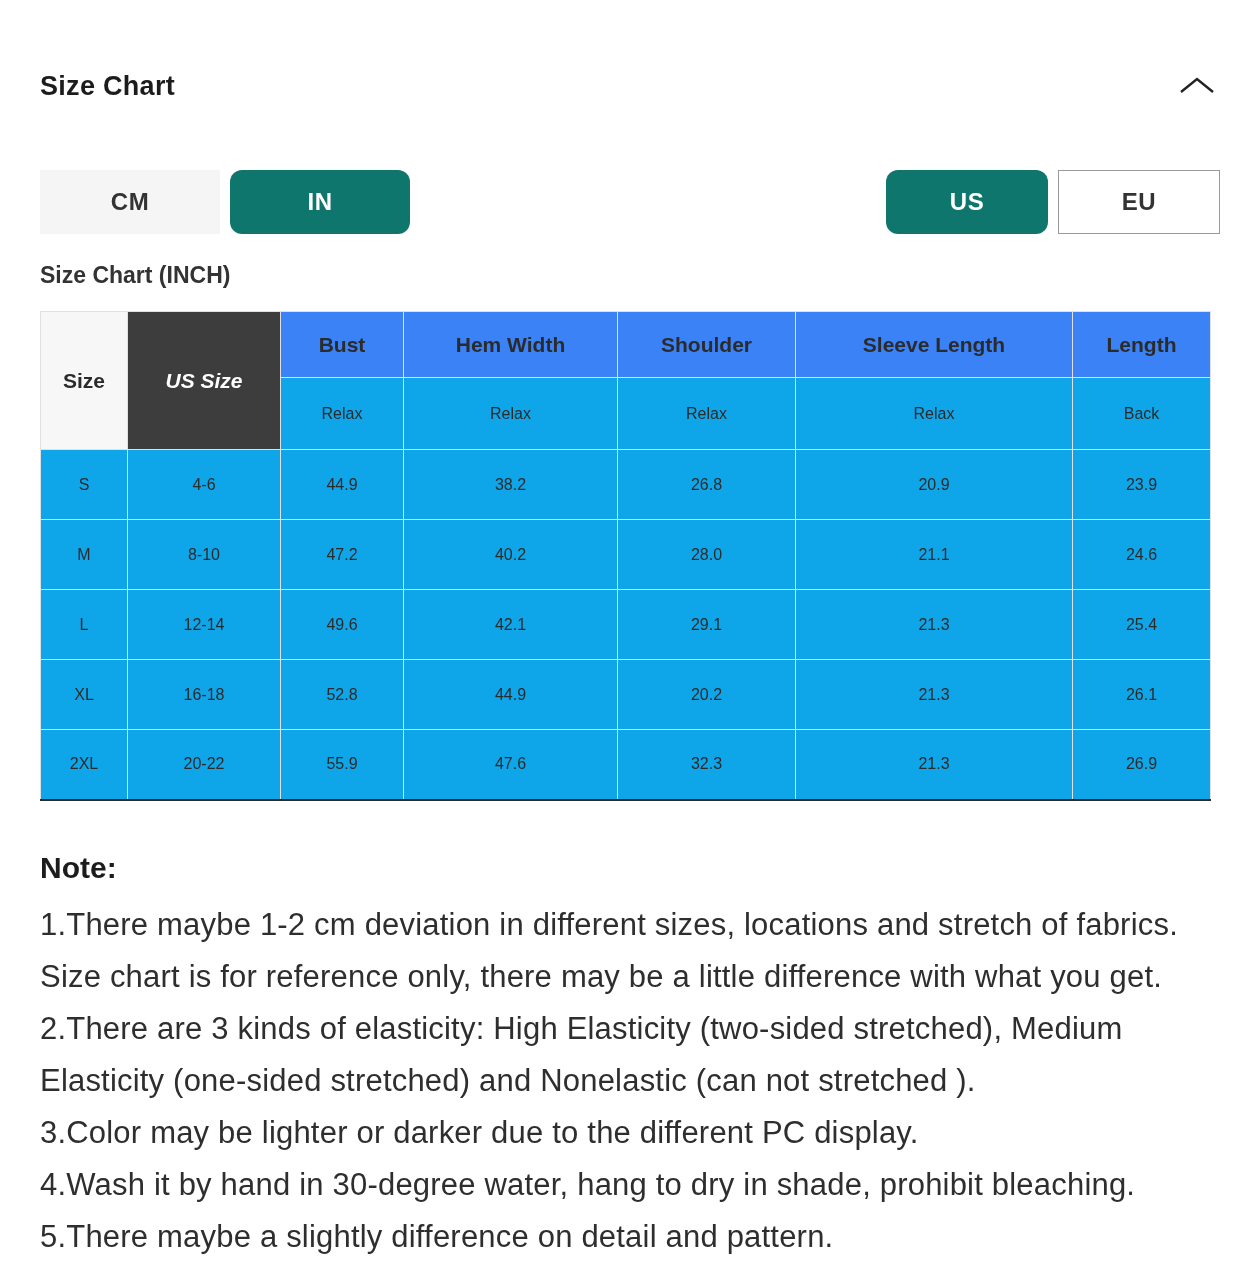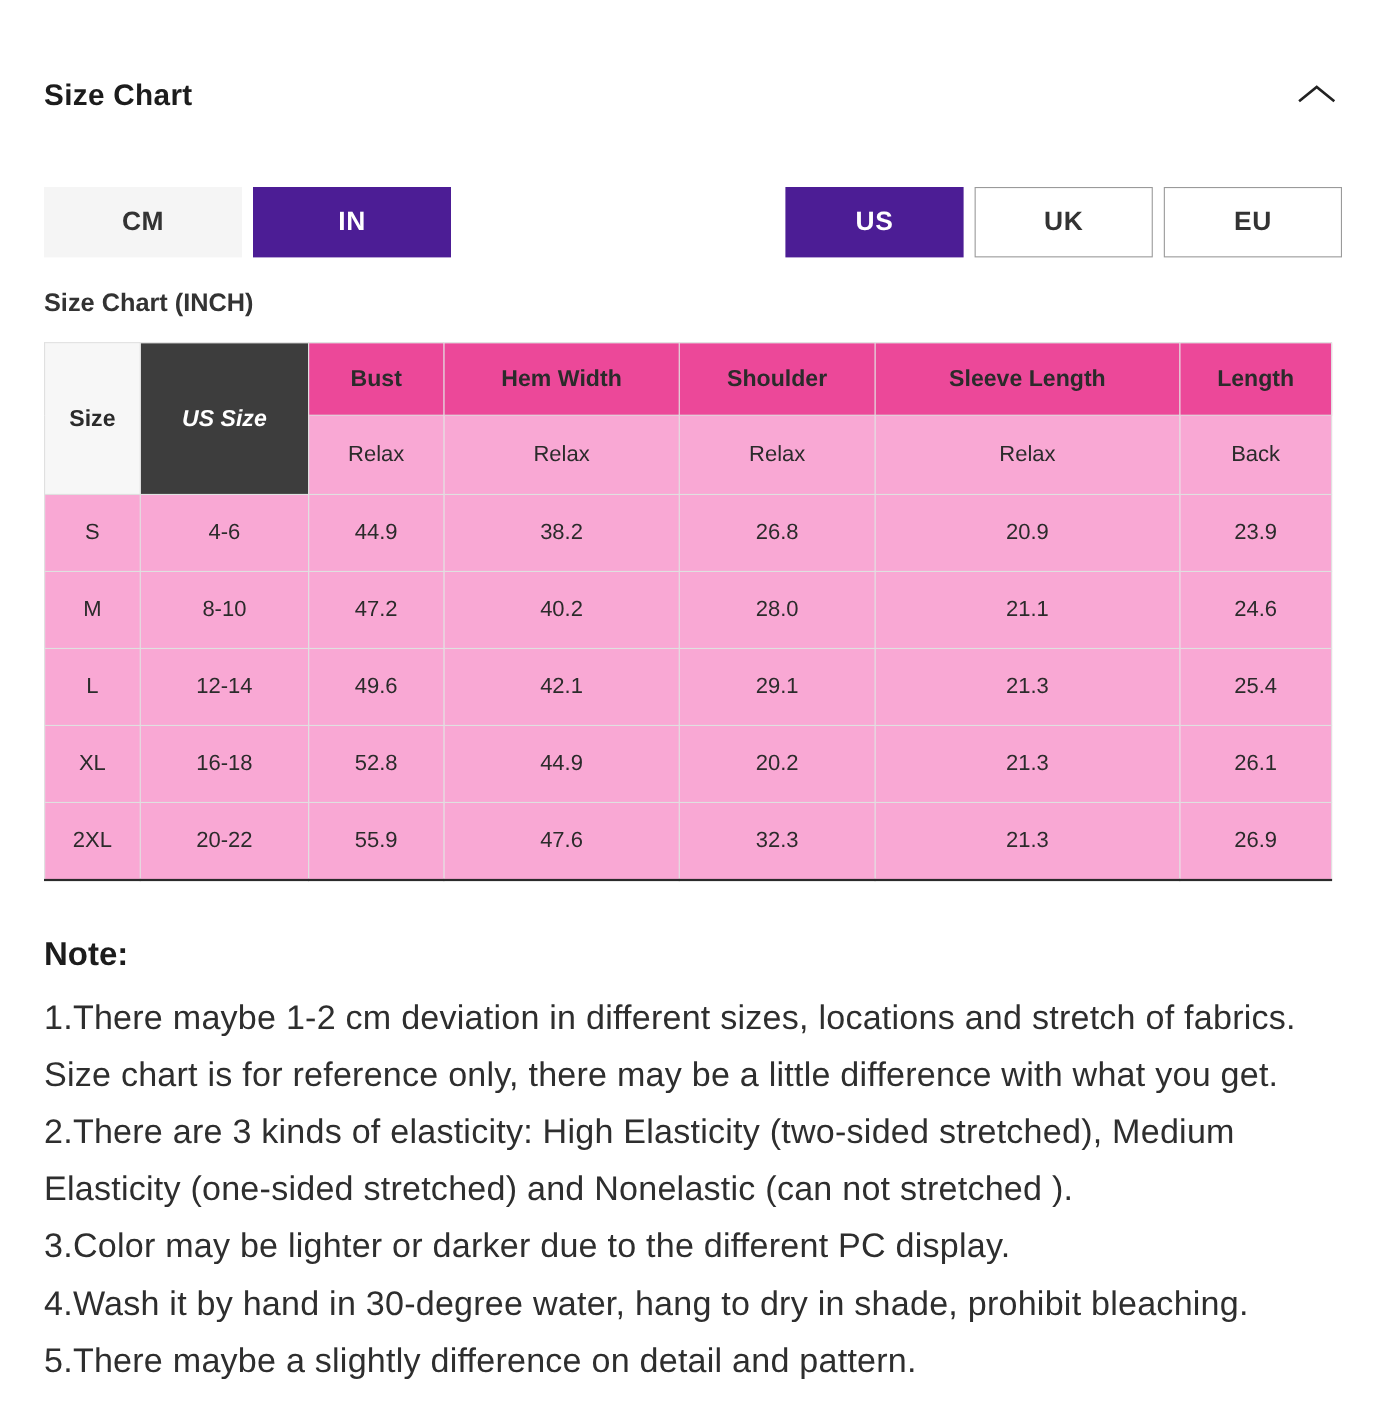--- a/index.html
+++ b/index.html
@@ -51,21 +51,21 @@
     justify-content: center;
     font-family: "Liberation Sans", sans-serif;
     font-size: 24px;
     font-weight: 600;
     letter-spacing: 0.5px;
     cursor: pointer;
     border: none;
   }
   .unit-btn { width: 180px; }
   .region-btn { width: 162px; }
-  .toggle-btn.selected { background: #4c1d95; color: #ffffff; }
+  .toggle-btn.selected { background: #0f766e; color: #ffffff; border-radius: 12px; }
   .toggle-btn.soft { background: #f5f5f5; color: #333333; }
   .toggle-btn.outlined { background: #ffffff; color: #333333; border: 1px solid #9a9a9a; }
 
   
   .table-caption {
     margin-top: 28px;
     font-size: 23px;
     font-weight: 700;
     color: #333333;
   }
@@ -78,27 +78,27 @@
     width: 1170px;
     border-top: 1px solid #e0e0e0;
     border-left: 1px solid #e0e0e0;
     border-right: 1px solid #e0e0e0;
     border-bottom: 2px solid #2b2b2b;
   }
   table.size-table td, table.size-table th {
     border: 1px solid #e0e0e0;
     text-align: center;
     vertical-align: middle;
-    font-size: 20px;
+    font-size: 16px;
     color: #2b2b2b;
-    background: #f9a8d4;
+    background: #0ea5e9;
   }
   table.size-table tr.measure-row th {
     height: 66px;
-    background: #ec4899;
+    background: #3b82f6;
     font-weight: 700;
     font-size: 21px;
   }
   table.size-table tr.fit-row td { height: 72px; font-weight: 400; }
   table.size-table tr.data-row td { height: 70px; }
   th.corner-size {
     background: #f7f7f7 !important;
     font-weight: 700;
     font-size: 21px;
   }
@@ -144,21 +144,20 @@
     </button>
   </div>
 
   <div class="toggles-row">
     <div class="toggle-group">
       <button class="toggle-btn unit-btn soft">CM</button>
       <button class="toggle-btn unit-btn selected">IN</button>
     </div>
     <div class="toggle-group">
       <button class="toggle-btn region-btn selected">US</button>
-      <button class="toggle-btn region-btn outlined">UK</button>
       <button class="toggle-btn region-btn outlined">EU</button>
     </div>
   </div>
 
   <div class="table-caption">Size Chart (INCH)</div>
 
   <table class="size-table">
     <colgroup>
       <col style="width:87px">
         <col style="width:153px">

